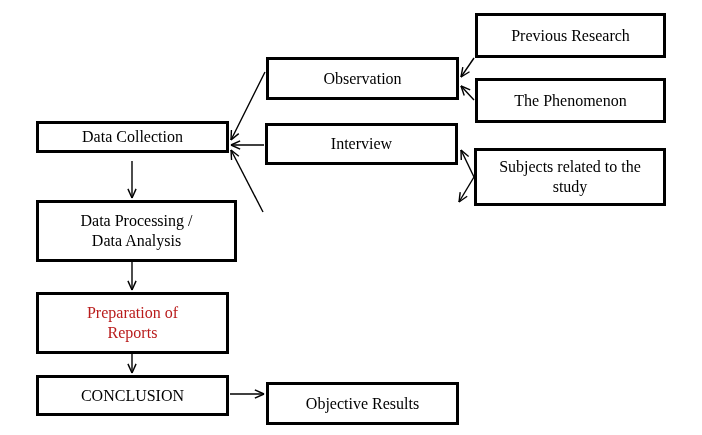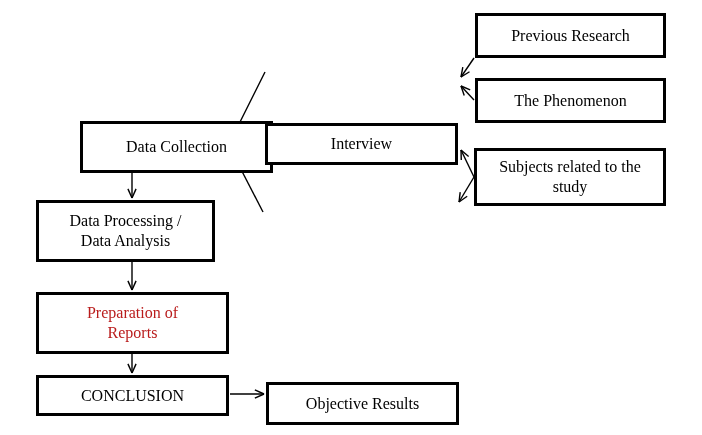--- a/index.html
+++ b/index.html
@@ -98,33 +98,36 @@
         <line x1="132" y1="354" x2="132" y2="373" stroke="#000000" stroke-width="1.4"></line>
         <line x1="132" y1="373" x2="127.9223954694043" y2="363.8691105968769" stroke="#000000" stroke-width="1.4"></line>
         <line x1="132" y1="373" x2="136.0776045305957" y2="363.8691105968769" stroke="#000000" stroke-width="1.4"></line>
       </g>
       <g>
         <line x1="230" y1="394" x2="264" y2="394" stroke="#000000" stroke-width="1.4"></line>
         <line x1="264" y1="394" x2="254.8691105968769" y2="398.0776045305957" stroke="#000000" stroke-width="1.4"></line>
         <line x1="264" y1="394" x2="254.8691105968769" y2="389.9223954694043" stroke="#000000" stroke-width="1.4"></line>
       </g>
     </svg>
-<div class="node" style="left: 36px; top: 121px; width: 193px; height: 52px; border-color: rgb(0, 0, 0); color: rgb(0, 0, 0); margin-left: 44px;">
+<div class="node" style="left: 36px; top: 121px; width: 193px; height: 32px; border-color: rgb(0, 0, 0); color: rgb(0, 0, 0);">
       <span class="label">Data Collection</span>
     </div>
-    <div class="node" style="left: 36px; top: 200px; width: 179px; height: 62px; border-color: rgb(0, 0, 0); color: rgb(0, 0, 0);">
+    <div class="node" style="left: 36px; top: 200px; width: 201px; height: 62px; border-color: rgb(0, 0, 0); color: rgb(0, 0, 0);">
       <span class="label">Data Processing /
 Data Analysis</span>
     </div>
     <div class="node" style="left: 36px; top: 292px; width: 193px; height: 62px; border-color: rgb(0, 0, 0); color: #b91c1c;">
       <span class="label">Preparation of
 Reports</span>
     </div>
     <div class="node" style="left: 36px; top: 375px; width: 193px; height: 41px; border-color: rgb(0, 0, 0); color: rgb(0, 0, 0);">
       <span class="label">CONCLUSION</span>
+    </div>
+    <div class="node" style="left: 266px; top: 57px; width: 193px; height: 43px; border-color: rgb(0, 0, 0); color: rgb(0, 0, 0);">
+      <span class="label">Observation</span>
     </div>
     <div class="node" style="left: 265px; top: 123px; width: 193px; height: 42px; border-color: rgb(0, 0, 0); color: rgb(0, 0, 0);">
       <span class="label">Interview</span>
     </div>
     <div class="node" style="left: 266px; top: 382px; width: 193px; height: 43px; border-color: rgb(0, 0, 0); color: rgb(0, 0, 0);">
       <span class="label">Objective Results</span>
     </div>
     <div class="node" style="left: 475px; top: 13px; width: 191px; height: 45px; border-color: rgb(0, 0, 0); color: rgb(0, 0, 0);">
       <span class="label">Previous Research</span>
     </div>

